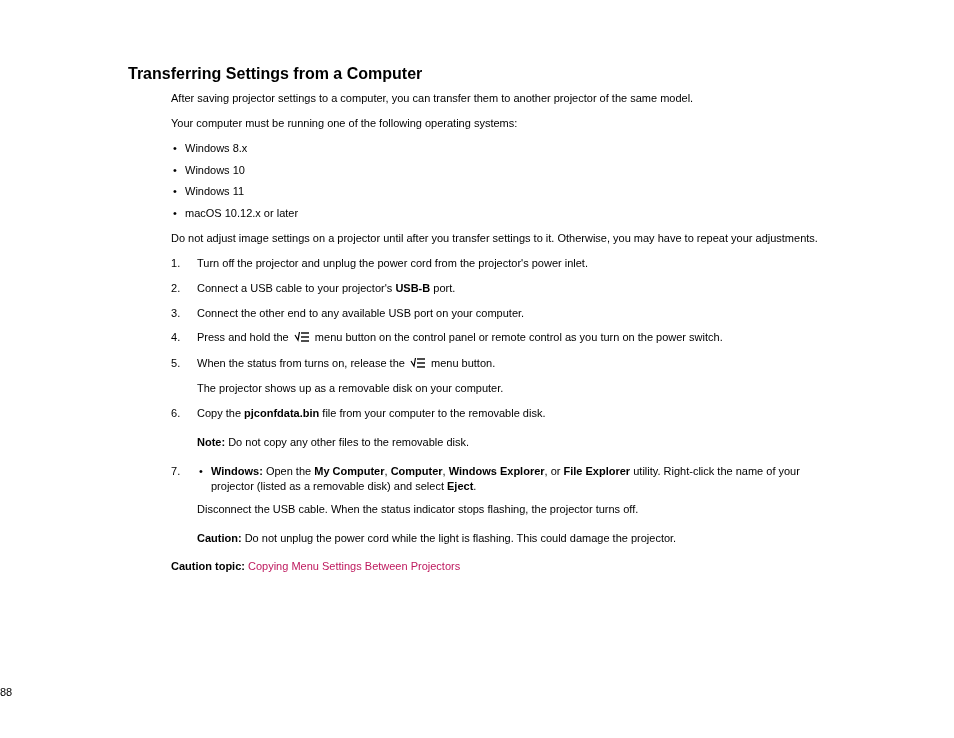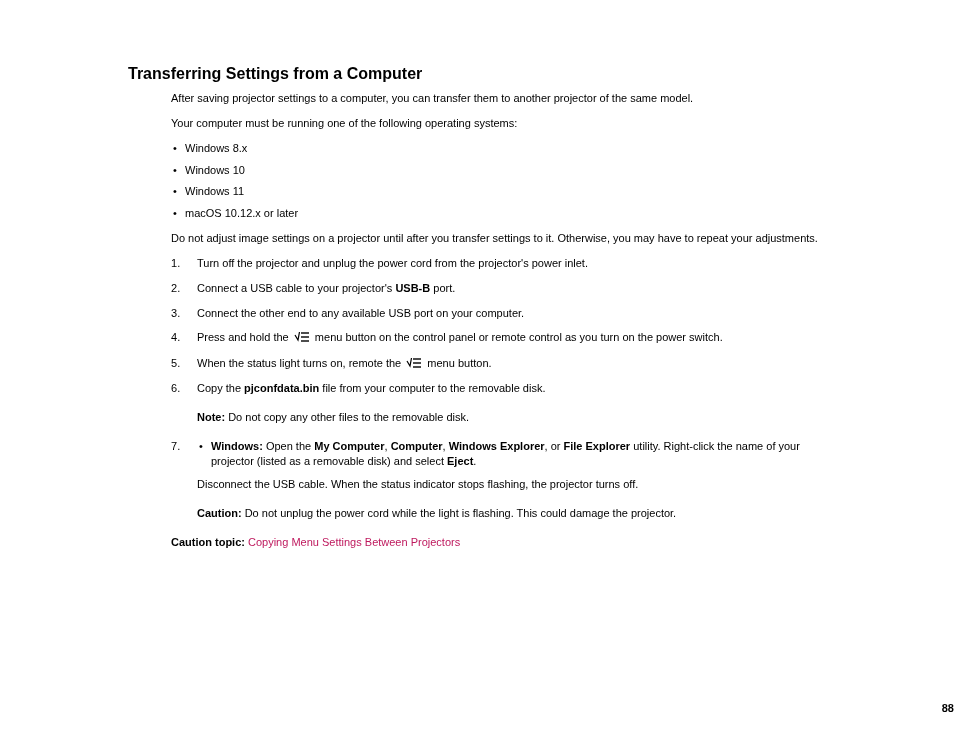--- a/index.html
+++ b/index.html
@@ -87,26 +87,26 @@
   }
   .bold { font-weight: bold; }
   .link { color: #be185d; }
   .menu-icon {
     display: inline-block;
     vertical-align: middle;
     margin: 0 2px;
   }
   .page-number {
     position: absolute;
-    bottom: 24px;
+    bottom: 40px;
     left: 0;
     right: 0;
-    text-align: right;
+    text-align: left;
     font-size: 11px;
-    font-weight: bold;
+    font-weight: normal;
   }
 </style>
 </head>
 <body>
 
 <div class="page">
   <h2 class="heading">Transferring Settings from a Computer</h2>
 
   <div class="body">
     <p class="para">After saving projector settings to a computer, you can transfer them to another projector of the same model.</p>
@@ -133,26 +133,27 @@
       <li>
         <span>Press and hold the </span><span class="menu-icon"><svg width="16" height="10" viewBox="0 0 16 10">
               <path d="M1 3 L4 8 L5.5 0" stroke="#000" stroke-width="1.2" fill="none"></path>
               <line x1="7" y1="1" x2="15" y2="1" stroke="#000" stroke-width="1.4"></line>
               <line x1="7" y1="5" x2="15" y2="5" stroke="#000" stroke-width="1.4"></line>
               <line x1="7" y1="9" x2="15" y2="9" stroke="#000" stroke-width="1.4"></line>
             </svg></span><span> menu button on the control panel or remote control as you turn on the power switch.</span>
       </li>
 
       <li>
-        <span>When the status light turns on, remote the </span><span class="menu-icon"><svg width="16" height="10" viewBox="0 0 16 10">
+        <span>When the status from turns on, release the </span><span class="menu-icon"><svg width="16" height="10" viewBox="0 0 16 10">
               <path d="M1 3 L4 8 L5.5 0" stroke="#000" stroke-width="1.2" fill="none"></path>
               <line x1="7" y1="1" x2="15" y2="1" stroke="#000" stroke-width="1.4"></line>
               <line x1="7" y1="5" x2="15" y2="5" stroke="#000" stroke-width="1.4"></line>
               <line x1="7" y1="9" x2="15" y2="9" stroke="#000" stroke-width="1.4"></line>
             </svg></span><span> menu button.</span>
+        <div class="substep">The projector shows up as a removable disk on your computer.</div>
       </li>
 
       <li>
         <span>Copy the </span><span class="bold">pjconfdata.bin</span><span> file from your computer to the removable disk.</span>
         <div class="note">
           <span class="bold">Note:</span><span> Do not copy any other files to the removable disk.</span>
         </div>
       </li>
 
       <li>

